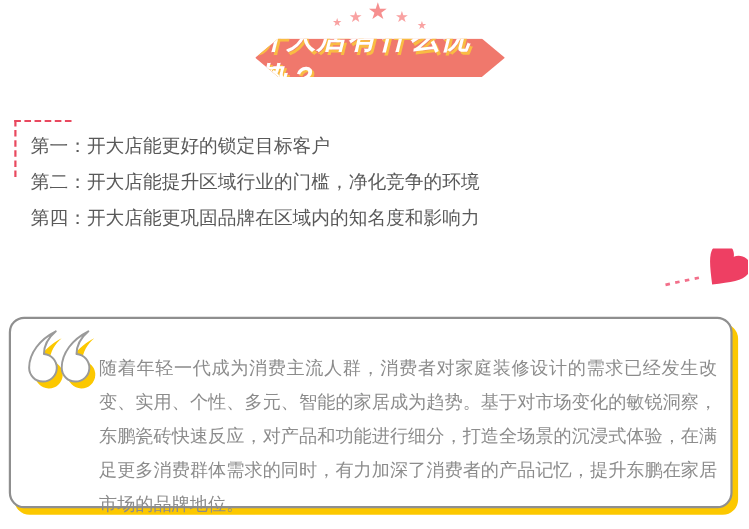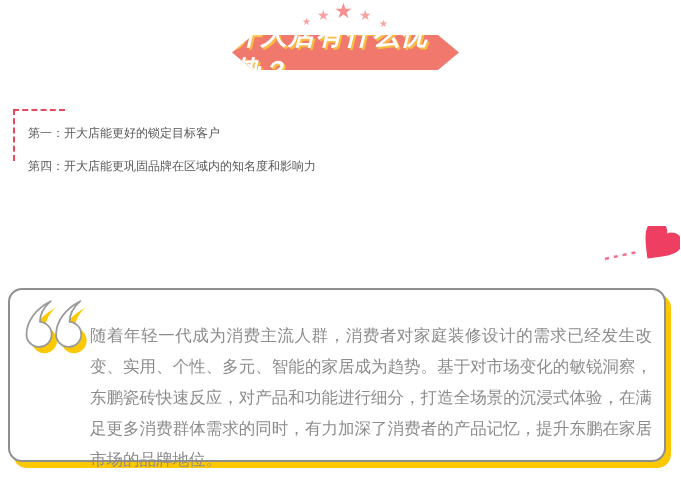--- a/index.html
+++ b/index.html
@@ -27,21 +27,21 @@
     font-style:italic;
   }
   
   .dash-corner{
     position:absolute;left:13px;top:109px;width:50px;height:50px;
     border-top:2px dashed var(--accent-red,#e9495f);
     border-left:2px dashed var(--accent-red,#e9495f);
   }
   .advantages{position:absolute;left:28px;top:123px;width:560px;}
   .advantages p{
-    margin:0 0 13px;font-size:12px;line-height:20px;
+    margin:0 0 13px;font-size:17px;line-height:20px;
     color:var(--list-text,#595959);
   }
   
   .plane{position:absolute;left:602px;top:226px;width:78px;height:40px;}
   
   .quote-card{
     position:absolute;left:8px;top:288px;width:654px;height:170px;
     background:#fff;border:2px solid var(--border-gray,#8f8f8f);
     border-radius:14px;
     box-shadow:5px 6px 0 var(--yellow,#fcc800);
@@ -67,20 +67,21 @@
   </div>
 
   <div class="banner">
     <span>开大店有什么优势？</span>
   </div>
 
   <div class="dash-corner"></div>
 
   <div class="advantages">
     <p>第一：开大店能更好的锁定目标客户</p>
+    <p>第二：开大店能提升区域行业的门槛，净化竞争的环境</p>
     <p>第四：开大店能更巩固品牌在区域内的知名度和影响力</p>
   </div>
 
   <svg class="plane" viewBox="0 0 78 40" xmlns="http://www.w3.org/2000/svg">
     <path d="M3,33 C16,30 26,28 36,26" stroke="var(--plane-pink,#ee3f63)" stroke-width="2.5" stroke-dasharray="4 5" fill="none" opacity="0.75"></path>
     <path d="M12,21 C5,14 1,10 1,5.5 C1,2.5 3.5,0 6.5,0 C8.8,0 11,1.3 12,3.3
              C13,1.3 15.2,0 17.5,0 C20.5,0 23,2.5 23,5.5 C23,10 19,14 12,21 Z" transform="translate(36,-1) scale(1.8) rotate(38 12 10)" fill="var(--plane-pink,#ee3f63)"></path>
   </svg>
 
   <div class="quote-card">

